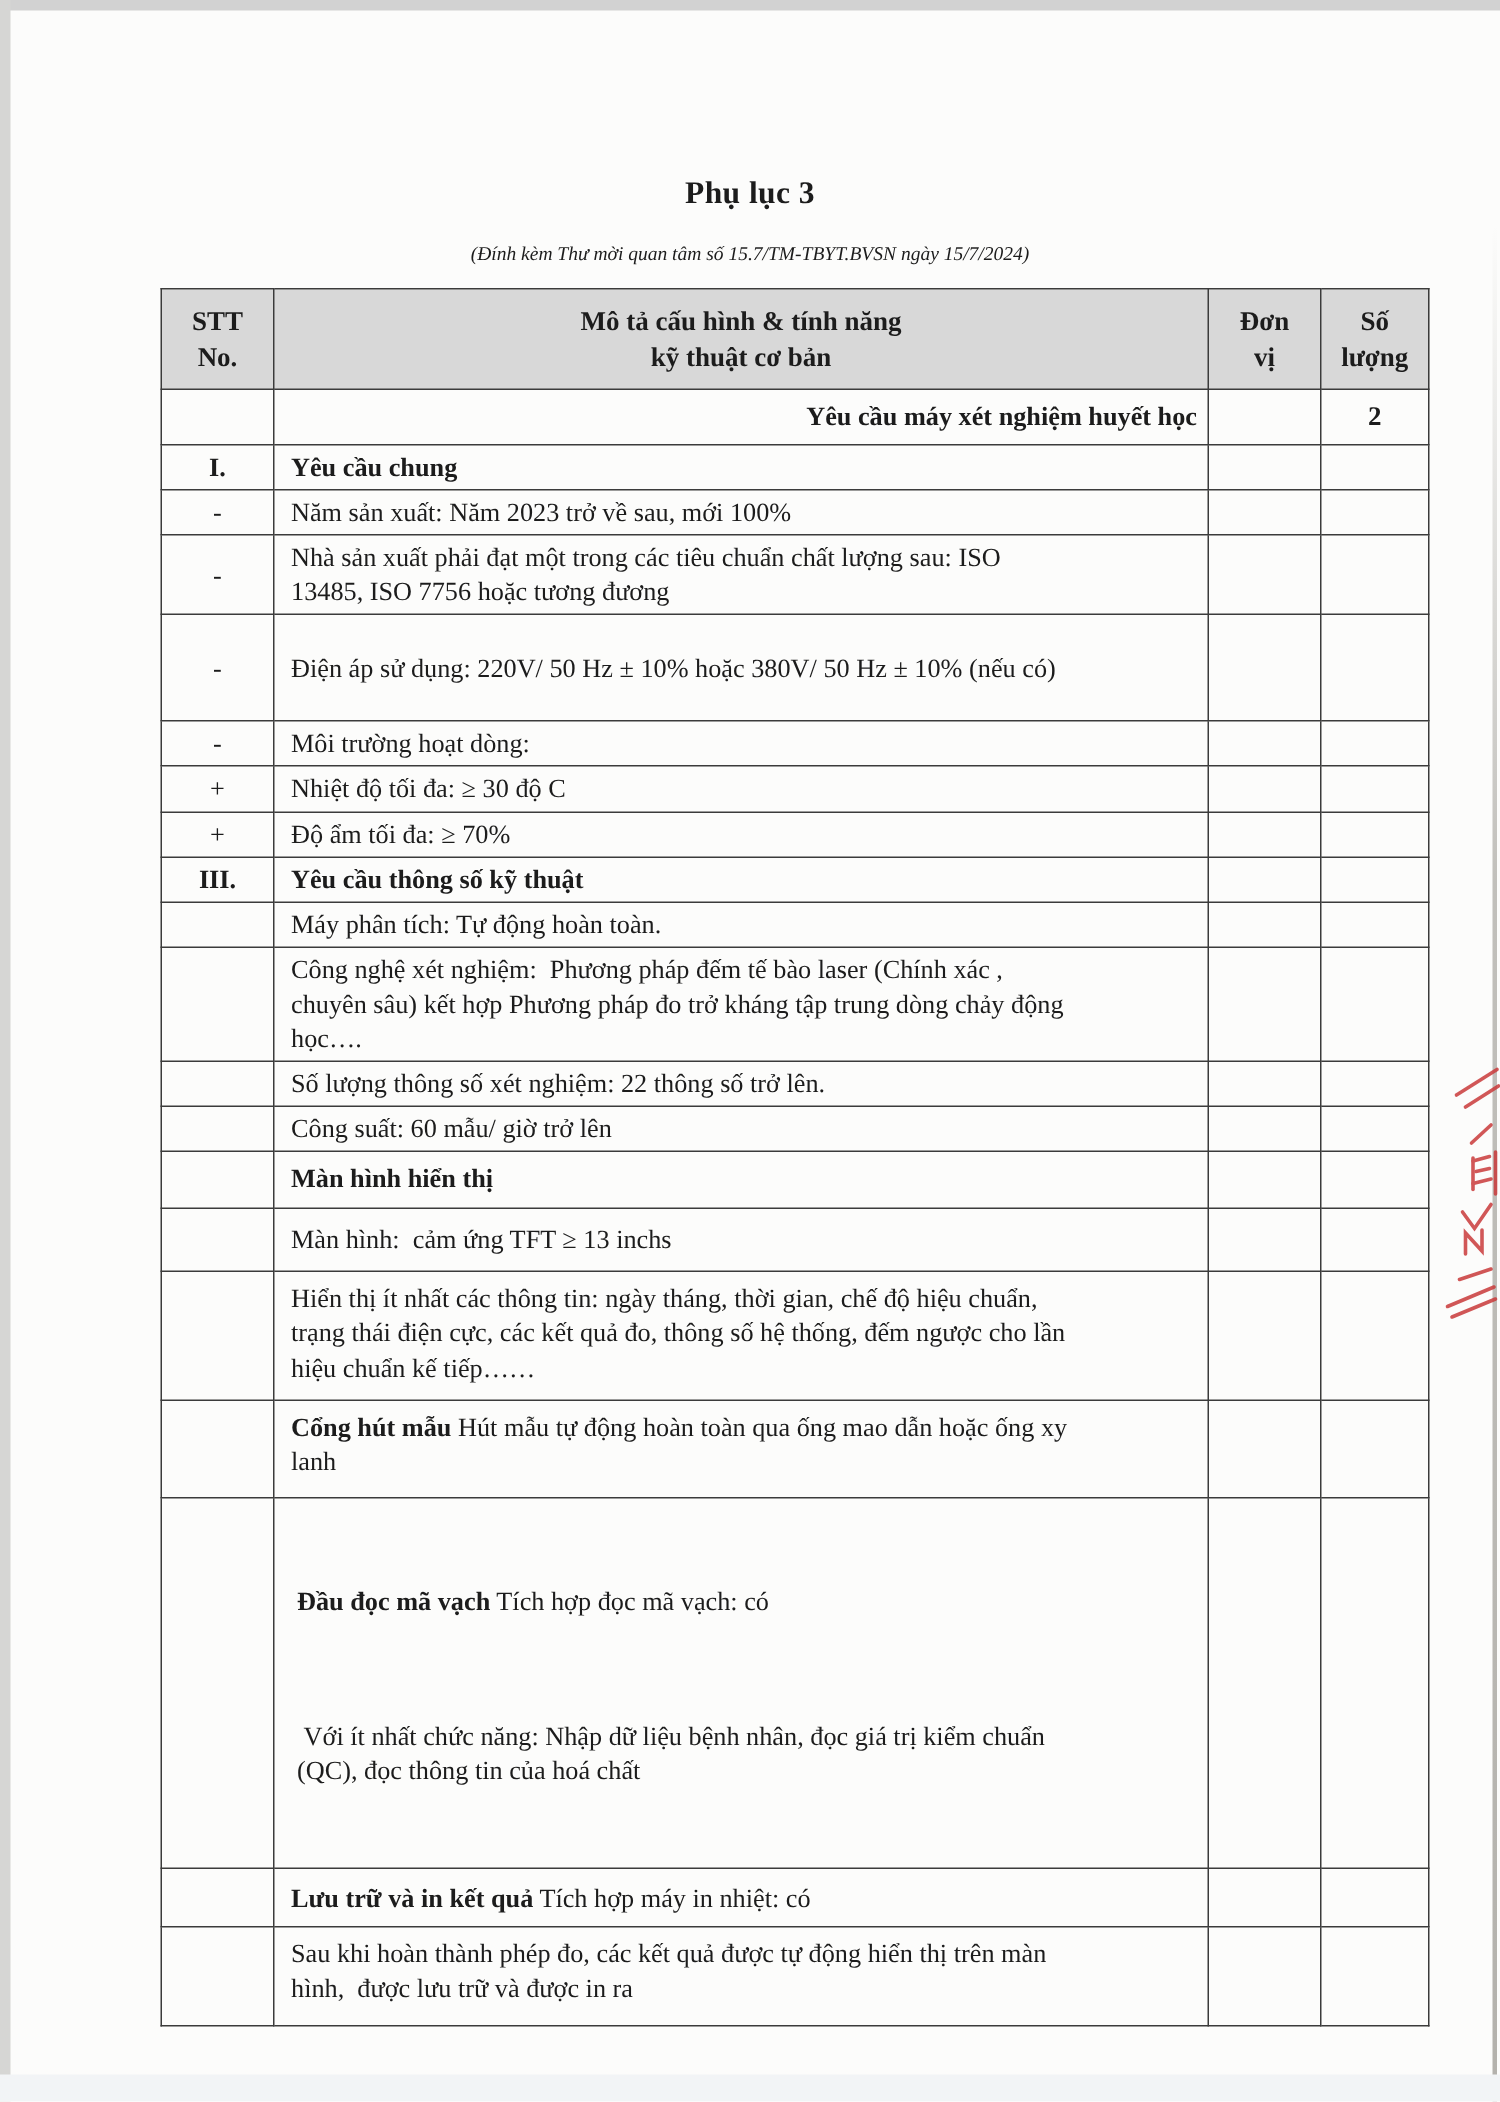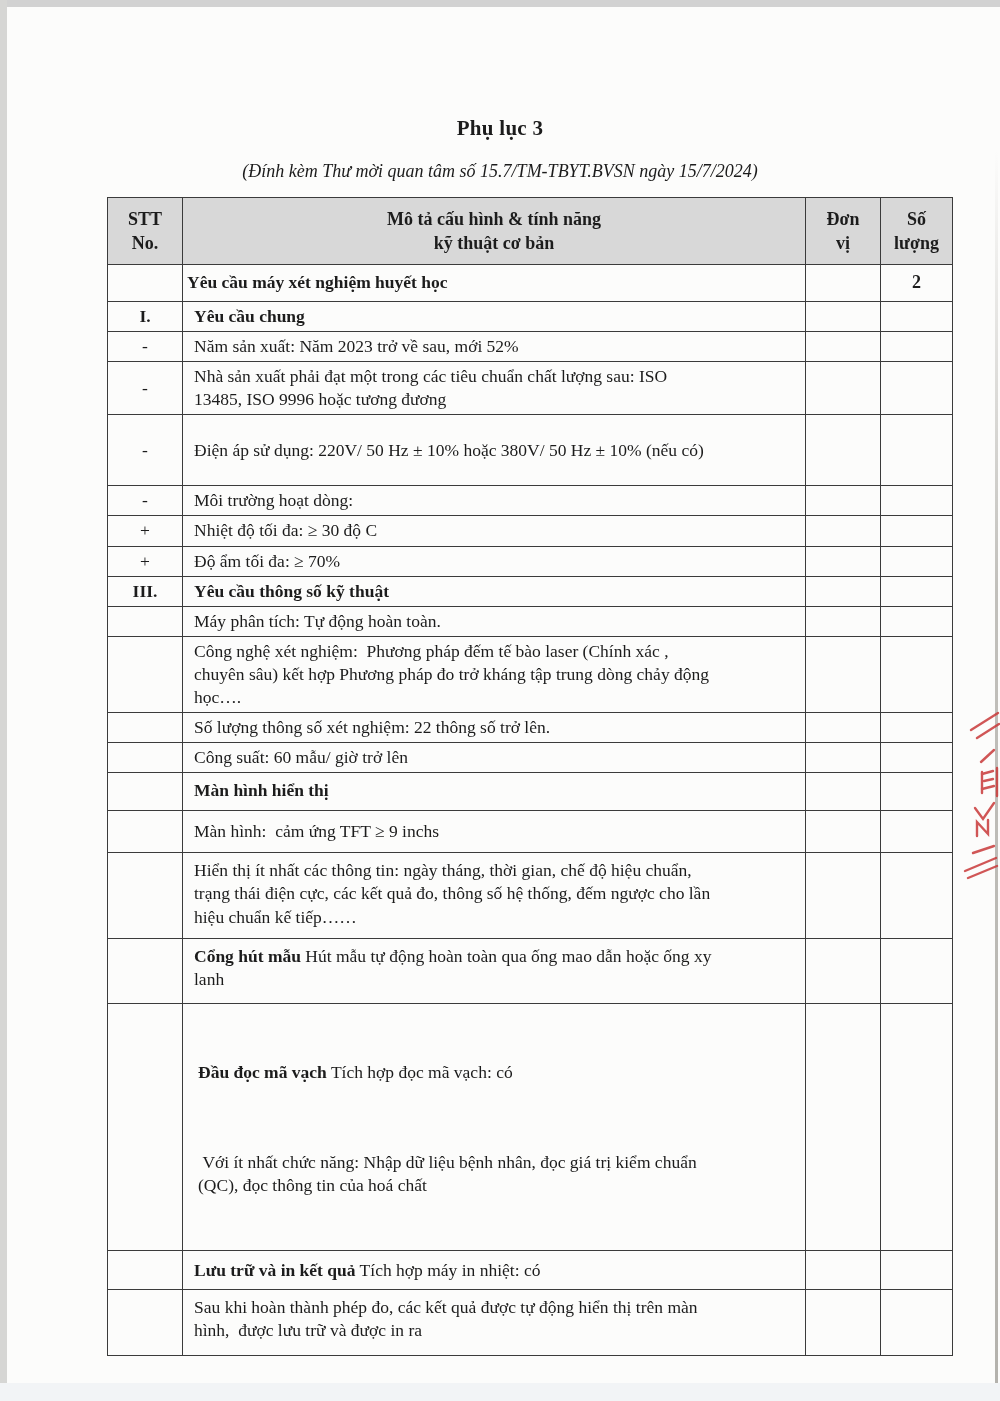--- a/index.html
+++ b/index.html
@@ -13,21 +13,21 @@
   }
   
   .edge-top   { position:absolute; left:0; top:0; width:1000px; height:7px; background:#d2d2d2; }
   .edge-left  { position:absolute; left:0; top:0; width:7px; height:1401px; background:#d6d6d4; }
   .edge-right { position:absolute; left:995px; top:150px; width:3px; height:1251px;
                 background:linear-gradient(to bottom, rgba(150,148,140,0), rgba(135,132,124,.5) 35%, rgba(135,132,124,.62)); }
   .edge-bottom{ position:absolute; left:0; top:1383px; width:1000px; height:18px; background:#f2f4f6; }
 
   .doc { position:relative; padding-top:116px;border-radius:20px; }
   .title { text-align:center; font-weight:bold; font-size:21px; letter-spacing:.3px; }
-  .subtitle { text-align:center; font-style:italic; font-size:18px; margin-top:20px; }
+  .subtitle { text-align:center; font-style:italic; font-size:13px; margin-top:20px; }
 
   table.spec {
     border-collapse:collapse;
     table-layout:fixed;
     width:845px;
     margin:15px 0 0 107px;
     font-size:17.5px;
     line-height:1.32;
   }
   table.spec col.c-stt  { width:75px; }
@@ -44,21 +44,21 @@
     height:67px;
     line-height:1.35;
     font-size:18px;
   }
   td.stt  { text-align:center; font-size:17.5px; }
   td.desc { padding:3px 8px 3px 11px; white-space:pre-wrap; }
   td.unit { }
   td.qty  { text-align:center; font-weight:bold; font-size:18px; }
   .bd { font-weight:bold; }
   .stt-bd { font-weight:bold; font-size:18px; }
-  td.desc.center { text-align:left; font-weight:bold; padding-left:4px; padding-right:7px; }
+  td.desc.center { text-align:right; font-weight:bold; padding-left:4px; padding-right:7px; }
   td.desc p { margin:4px; white-space:pre-wrap; }
   td.desc p.p2 { margin-top:17px; }
   tr.va-top td.desc { vertical-align:top; padding-top:6px; }
 
   
   tbody tr:nth-child(1)  { height:37px; }
   tbody tr:nth-child(2)  { height:30px; }
   tbody tr:nth-child(3)  { height:29px; }
   tbody tr:nth-child(4)  { height:42px; }
   tbody tr:nth-child(5)  { height:71px; }
@@ -119,28 +119,28 @@
         <td class="qty">2</td>
       </tr>
       <tr>
         <td class="stt stt-bd">I.</td>
         <td class="desc"><span class="bd">Yêu cầu chung</span></td>
         <td class="unit"></td>
         <td class="qty"></td>
       </tr>
       <tr>
         <td class="stt">-</td>
-        <td class="desc">Năm sản xuất: Năm 2023 trở về sau, mới 52%</td>
+        <td class="desc">Năm sản xuất: Năm 2023 trở về sau, mới 100%</td>
         <td class="unit"></td>
         <td class="qty"></td>
       </tr>
       <tr>
         <td class="stt">-</td>
         <td class="desc">Nhà sản xuất phải đạt một trong các tiêu chuẩn chất lượng sau: ISO
-13485, ISO 9996 hoặc tương đương</td>
+13485, ISO 7756 hoặc tương đương</td>
         <td class="unit"></td>
         <td class="qty"></td>
       </tr>
       <tr>
         <td class="stt">-</td>
         <td class="desc">Điện áp sử dụng: 220V/ 50 Hz ± 10% hoặc 380V/ 50 Hz ± 10% (nếu có)</td>
         <td class="unit"></td>
         <td class="qty"></td>
       </tr>
       <tr>
@@ -194,21 +194,21 @@
         <td class="qty"></td>
       </tr>
       <tr class="va-top">
         <td class="stt"></td>
         <td class="desc"><span class="bd">Màn hình hiển thị</span></td>
         <td class="unit"></td>
         <td class="qty"></td>
       </tr>
       <tr>
         <td class="stt"></td>
-        <td class="desc">Màn hình:  cảm ứng TFT ≥ 9 inchs</td>
+        <td class="desc">Màn hình:  cảm ứng TFT ≥ 13 inchs</td>
         <td class="unit"></td>
         <td class="qty"></td>
       </tr>
       <tr class="va-top">
         <td class="stt"></td>
         <td class="desc">Hiển thị ít nhất các thông tin: ngày tháng, thời gian, chế độ hiệu chuẩn,
 trạng thái điện cực, các kết quả đo, thông số hệ thống, đếm ngược cho lần
 hiệu chuẩn kế tiếp……</td>
         <td class="unit"></td>
         <td class="qty"></td>

